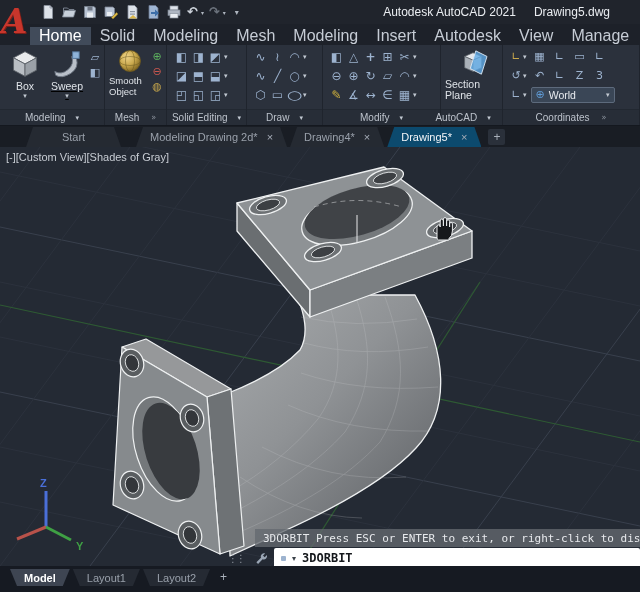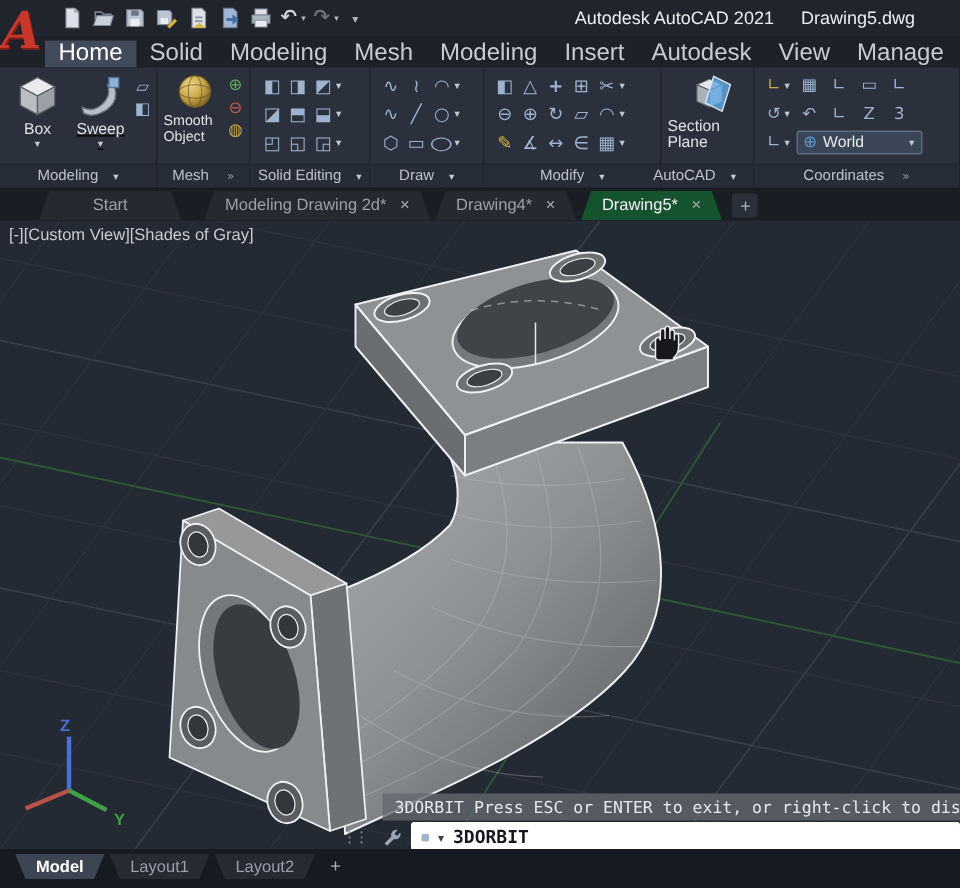--- a/index.html
+++ b/index.html
@@ -55,21 +55,21 @@
               background:#3a4656; border:1px solid #5d6a7c; border-radius:2px; padding:0 4px;
               font-size:10.5px; color:#e8ebef; margin-left:4px; }
   .worldbox .globe { color:#5f9bd6; font-family:"DejaVu Sans", sans-serif; font-size:11px; }
   .worldbox .wdd { margin-left:auto; }
 
   
   .ftabs { height:21px; background:#191d24; display:flex; align-items:flex-end; padding-left:26px; }
   .ftab { height:20px; display:flex; align-items:center; gap:9px; padding:0 14px;
           font-size:11px; color:#9aa1ab; background:#252a32; margin-right:3px;
           clip-path:polygon(7px 0, calc(100% - 7px) 0, 100% 100%, 0 100%); white-space:nowrap; }
-  .ftab.active { background:#14532d; color:#f2f4f7; }
+  .ftab.active { background:#0c4a6e; color:#f2f4f7; }
   .fx { font-size:11px; color:#a6adb8; }
   .fadd { margin:0 0 2px 4px; width:17px; height:16px; background:#2a303a; color:#aab1bb;
           display:flex; align-items:center; justify-content:center; border-radius:2px; font-size:12px; }
 
   
   .viewport { position:relative; width:640px; height:419px; background:#242a34; overflow:hidden; }
   .vsvg { position:absolute; left:0; top:0; }
   .vplabel { position:absolute; top:4px; left:6px; z-index:5; font-size:11px; color:#c7ccd3; display:flex; }
 
   .cmdhist { position:absolute; left:255px; top:382px; width:385px; height:18px; z-index:6;

